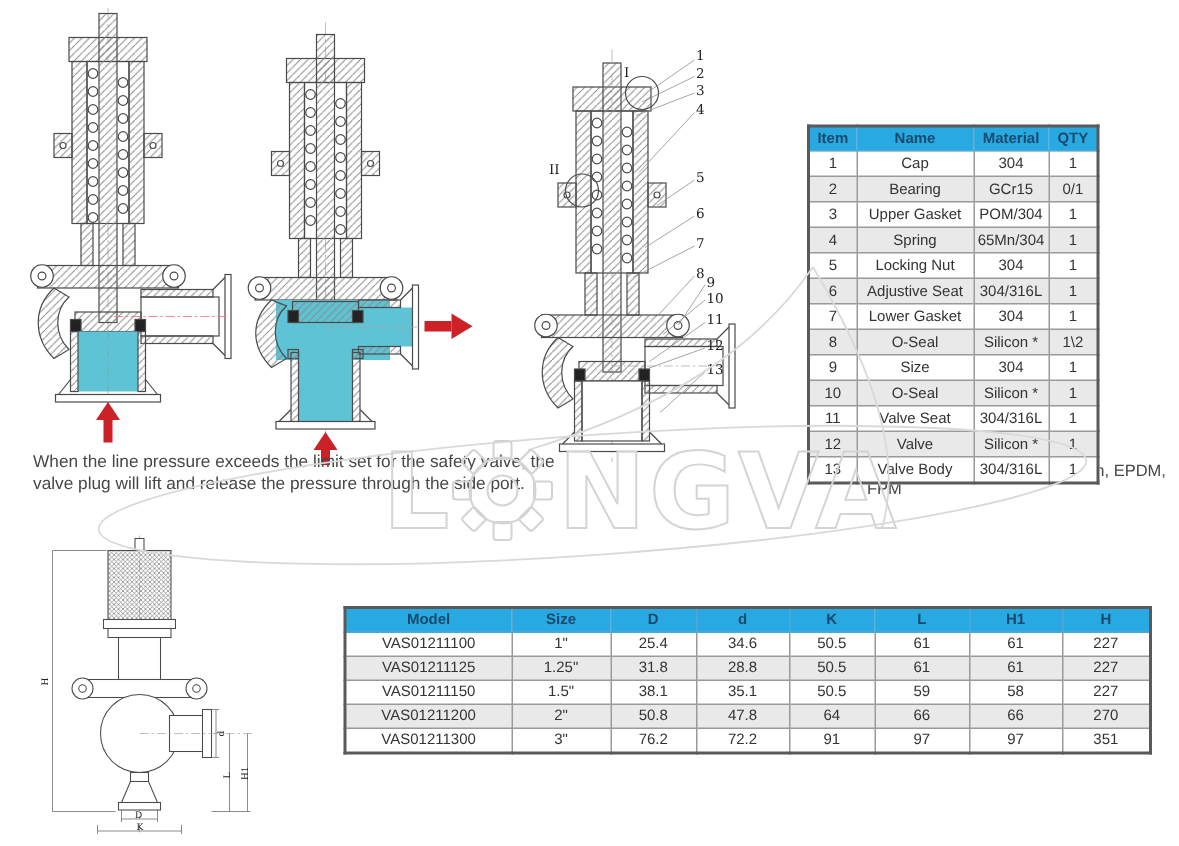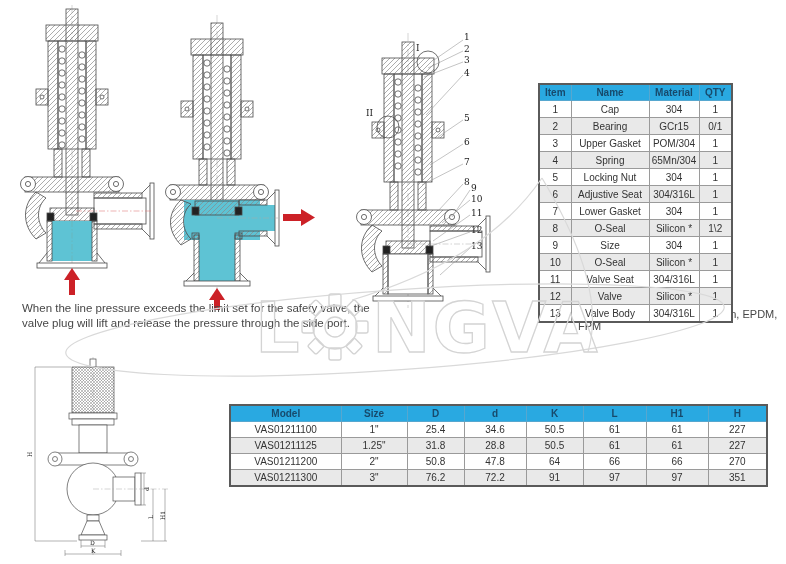--- a/index.html
+++ b/index.html
@@ -437,20 +437,30 @@
           <td>VAS01211125</td>
           <td>1.25"</td>
           <td>31.8</td>
           <td>28.8</td>
           <td>50.5</td>
           <td>61</td>
           <td>61</td>
           <td>227</td>
         </tr>
         <tr>
+          <td>VAS01211150</td>
+          <td>1.5"</td>
+          <td>38.1</td>
+          <td>35.1</td>
+          <td>50.5</td>
+          <td>59</td>
+          <td>58</td>
+          <td>227</td>
+        </tr>
+        <tr>
           <td>VAS01211200</td>
           <td>2"</td>
           <td>50.8</td>
           <td>47.8</td>
           <td>64</td>
           <td>66</td>
           <td>66</td>
           <td>270</td>
         </tr>
         <tr>

